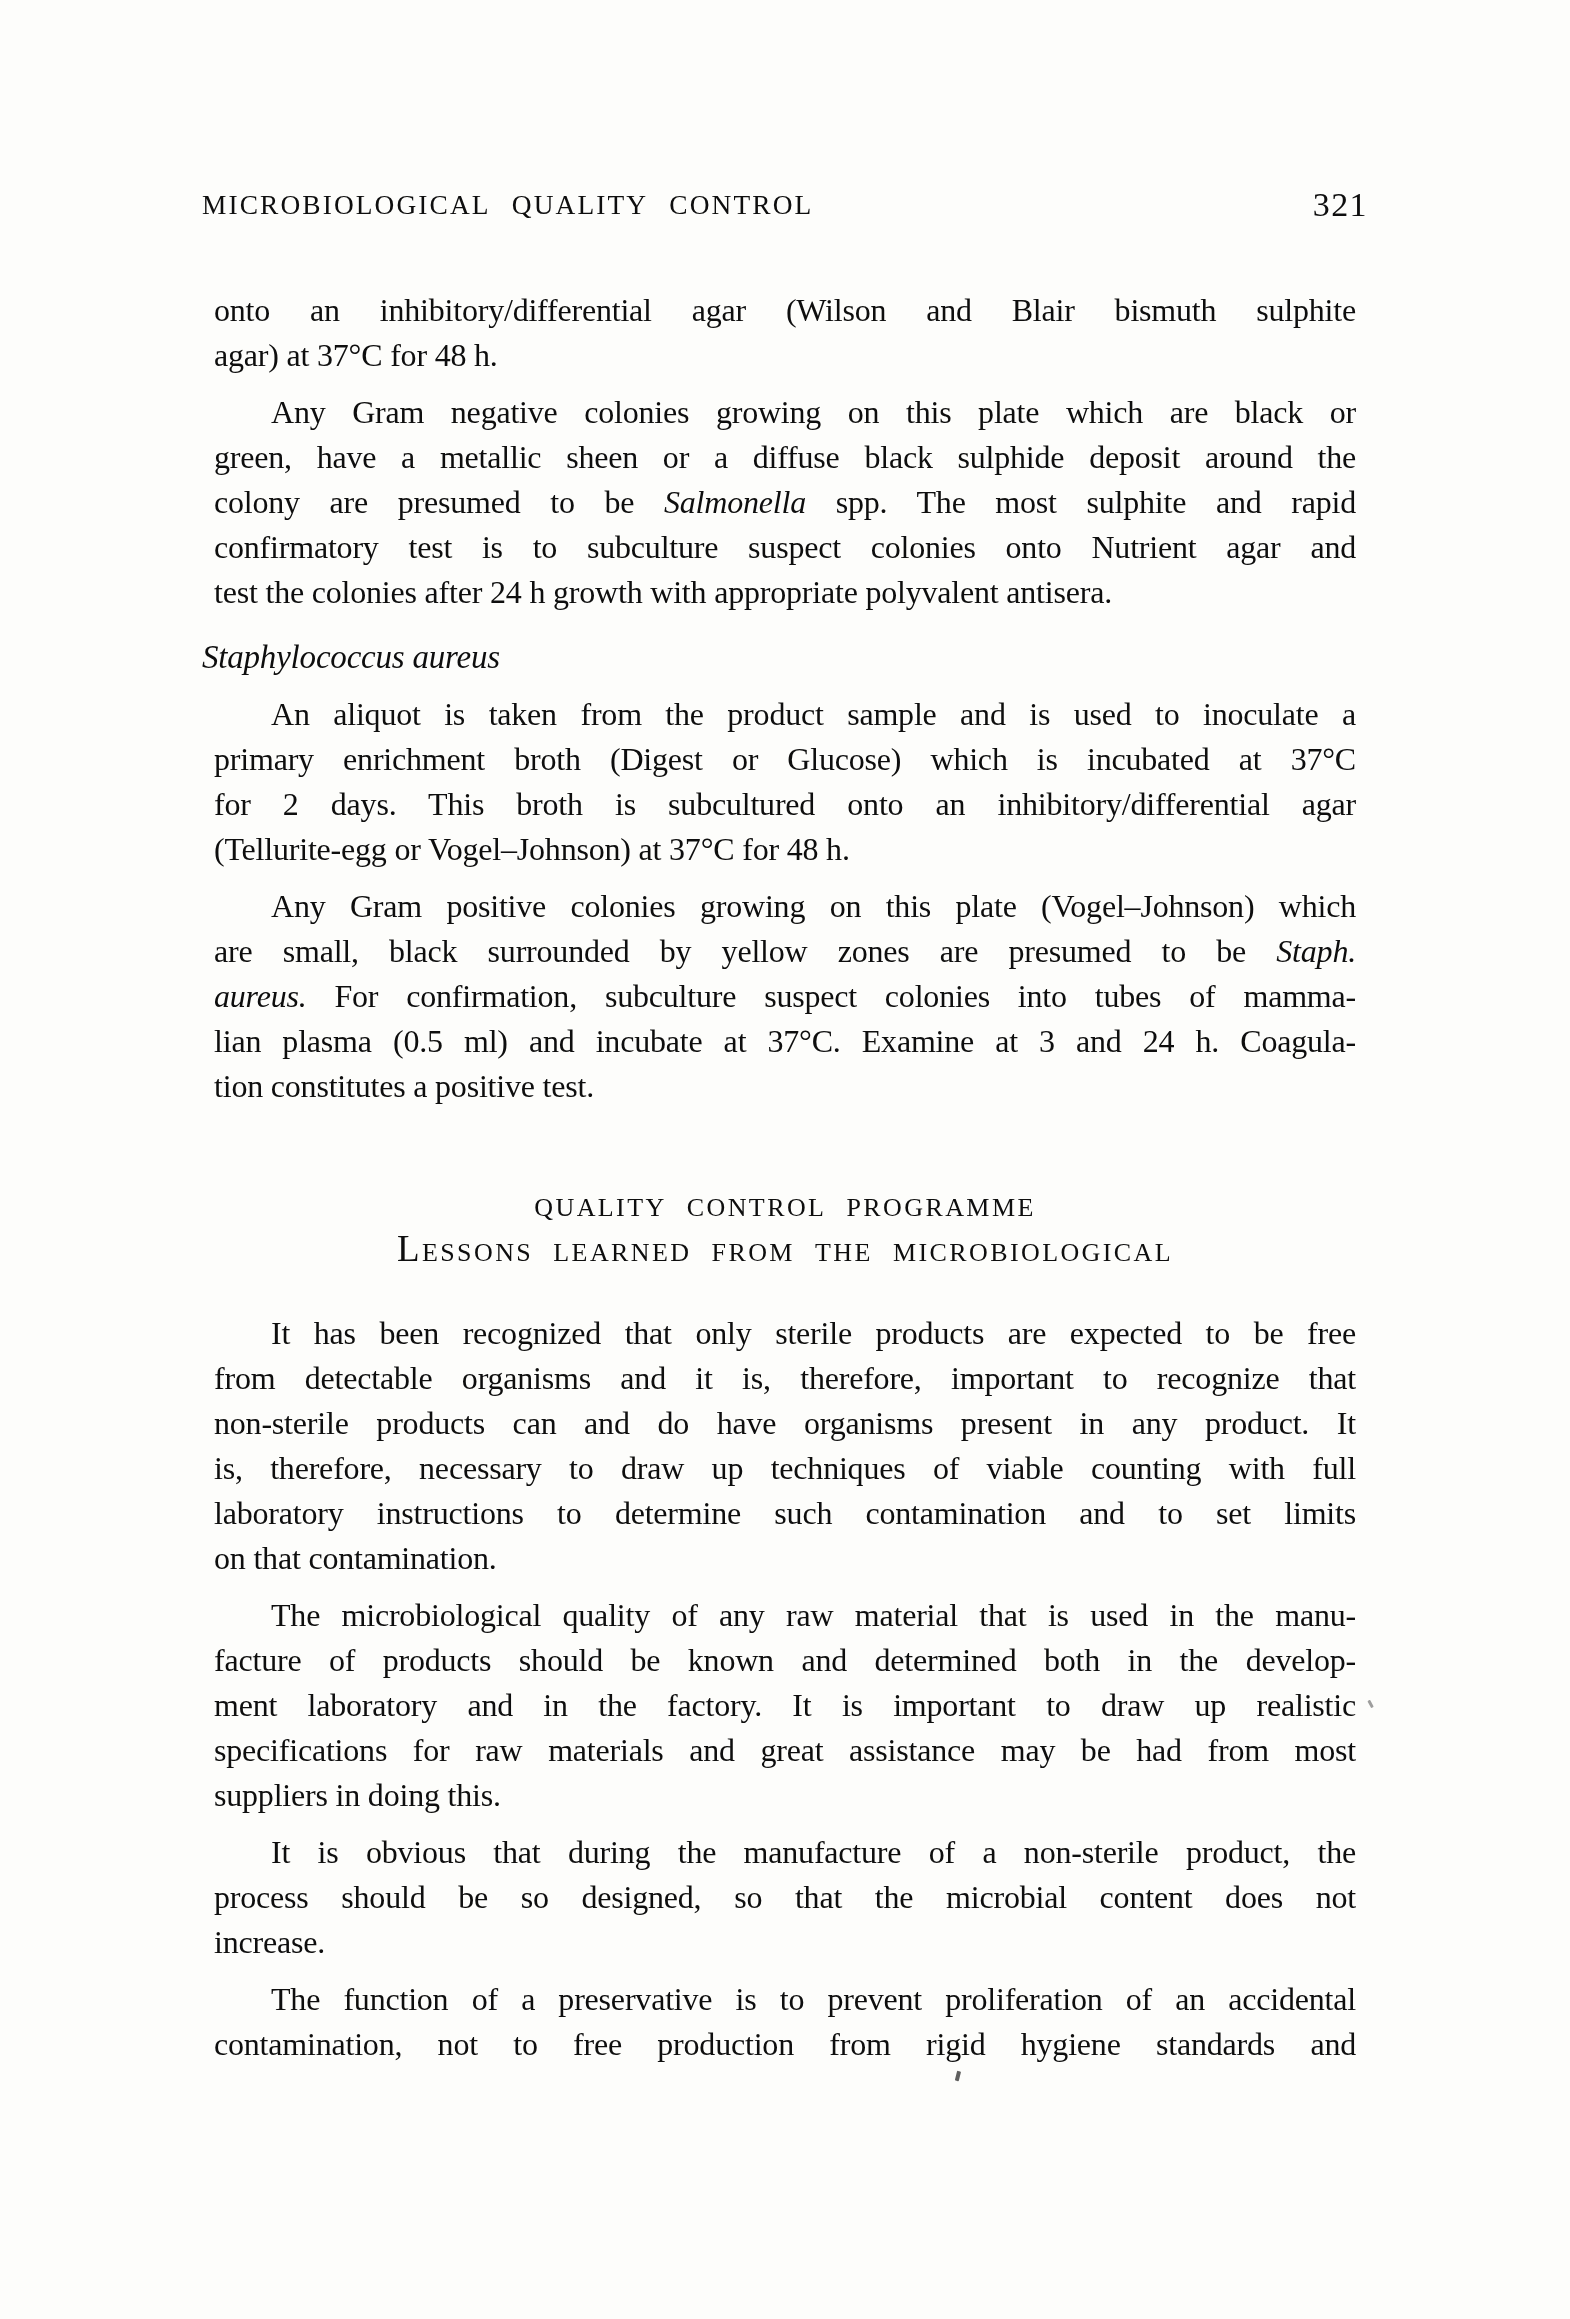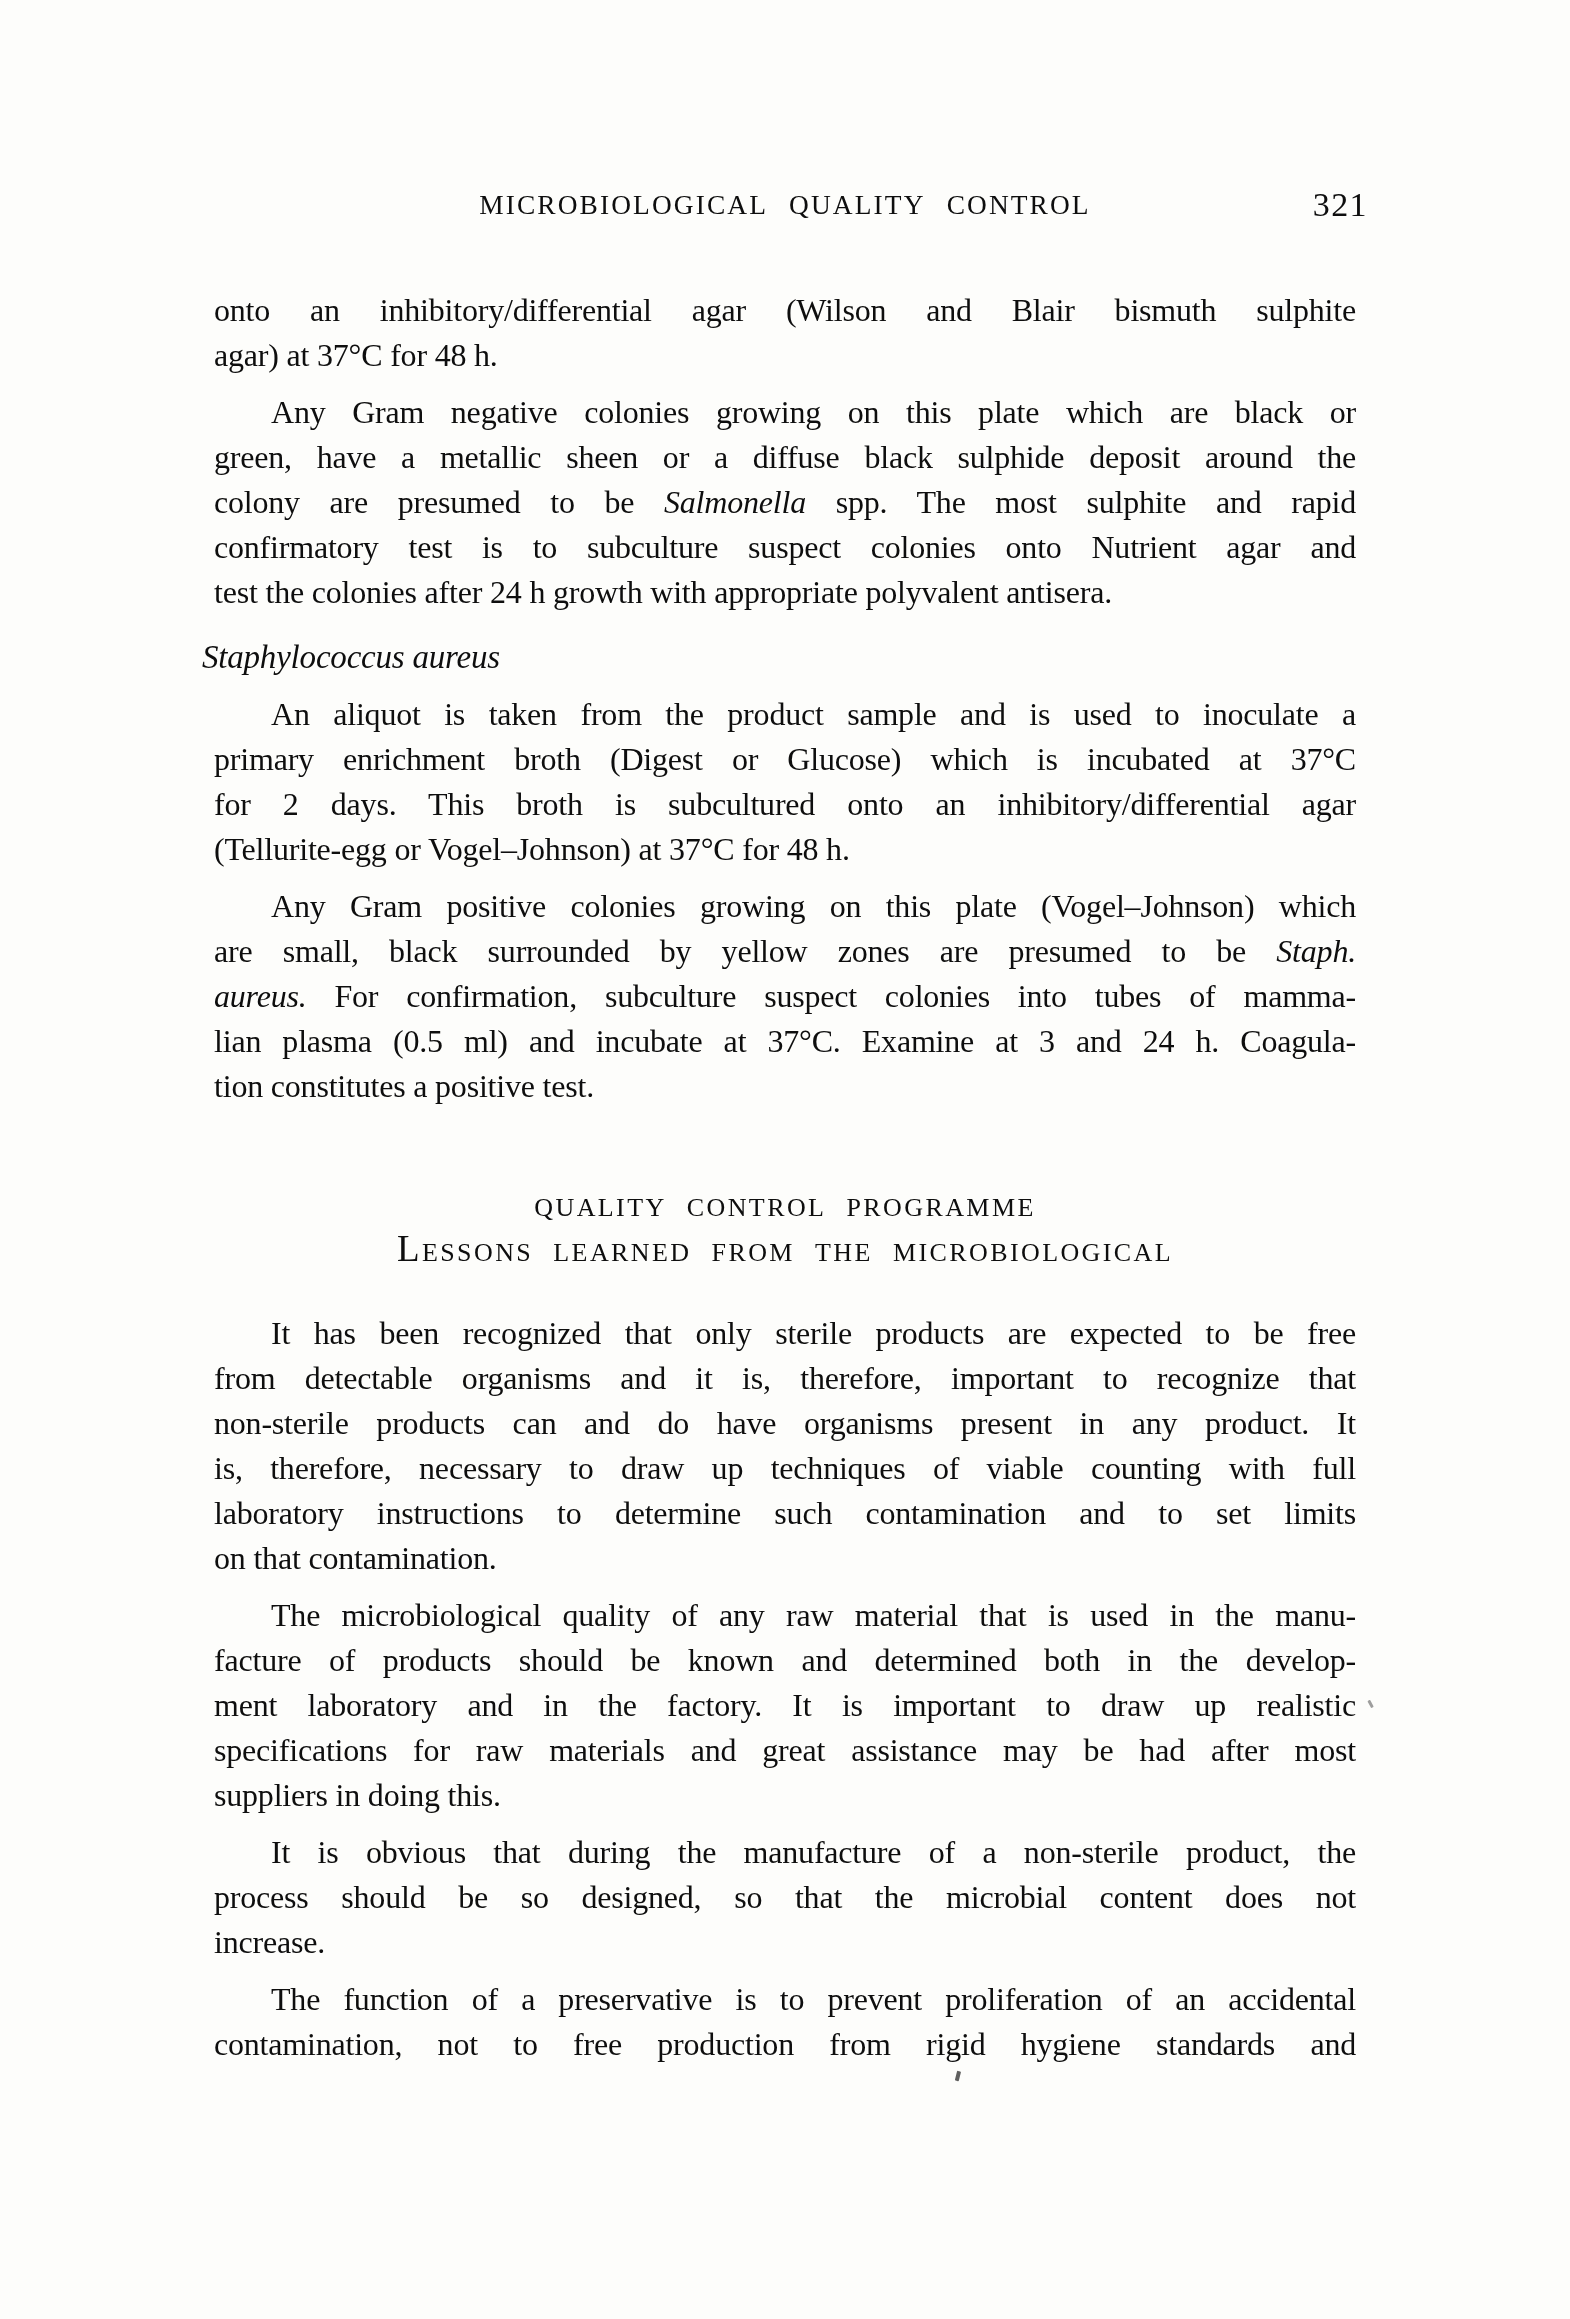--- a/index.html
+++ b/index.html
@@ -17,21 +17,20 @@
   .runhead {
     position: absolute;
     left: 202px;
     top: 190px;
     width: 1166px;
     height: 40px;
   }
   .runhead-title {
     position: absolute;
     left: 0; right: 0;
-    text-align: center;
     font-size: 27.4px;
     letter-spacing: 2.1px;
     word-spacing: 13.2px;
     white-space: nowrap;
   }
   .runhead-page {
     position: absolute;
     right: 0;
     top: -3.8px;
     font-size: 34px;
@@ -132,21 +131,21 @@
         <div class="line"><span>from detectable organisms and it is, therefore, important to recognize that</span></div>
         <div class="line"><span>non-sterile products can and do have organisms present in any product. It</span></div>
         <div class="line"><span>is, therefore, necessary to draw up techniques of viable counting with full</span></div>
         <div class="line"><span>laboratory instructions to determine such contamination and to set limits</span></div>
         <div class="line lastline"><span>on that contamination.</span></div>
       </div>
       <div class="block para">
         <div class="line indent"><span>The microbiological quality of any raw material that is used in the manu-</span></div>
         <div class="line"><span>facture of products should be known and determined both in the develop-</span></div>
         <div class="line"><span>ment laboratory and in the factory. It is important to draw up realistic</span></div>
-        <div class="line"><span>specifications for raw materials and great assistance may be had after most</span></div>
+        <div class="line"><span>specifications for raw materials and great assistance may be had from most</span></div>
         <div class="line lastline"><span>suppliers in doing this.</span></div>
       </div>
       <div class="block para">
         <div class="line indent"><span>It is obvious that during the manufacture of a non-sterile product, the</span></div>
         <div class="line"><span>process should be so designed, so that the microbial content does not</span></div>
         <div class="line lastline"><span>increase.</span></div>
       </div>
       <div class="block para">
         <div class="line indent"><span>The function of a preservative is to prevent proliferation of an accidental</span></div>
         <div class="line"><span>contamination, not to free production from rigid hygiene standards and</span></div>

